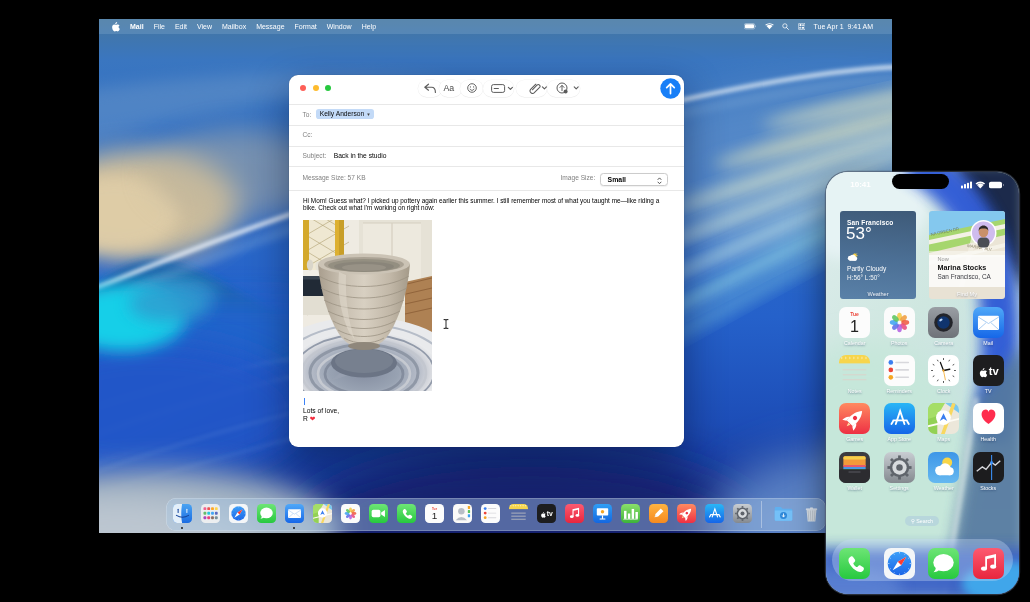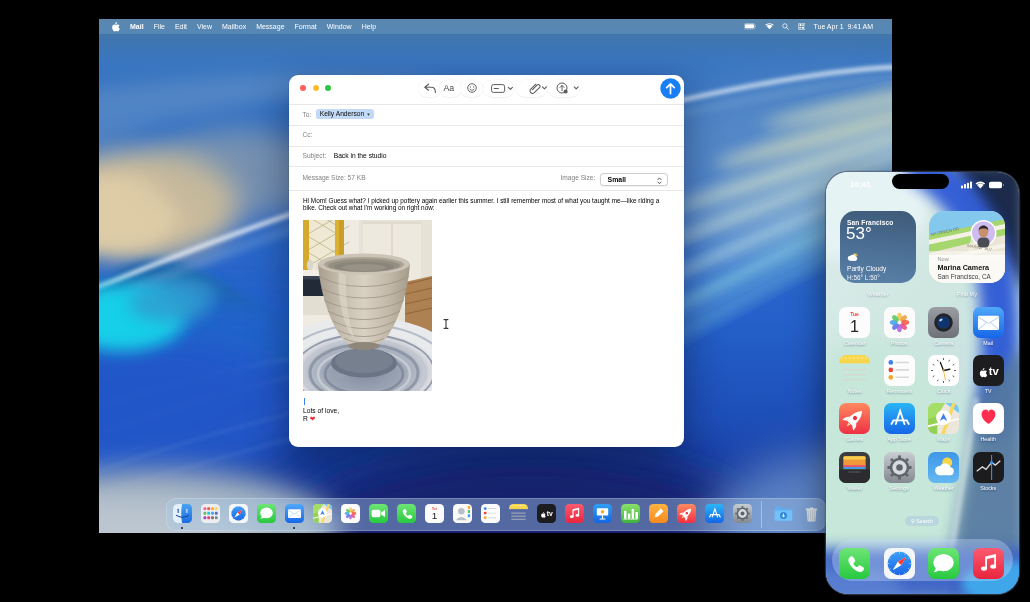--- a/index.html
+++ b/index.html
@@ -14,21 +14,21 @@
 .hline{position:absolute;left:0;width:395px;height:0.7px;background:#e8e8e8}
 .pill{position:absolute;top:4.5px;height:17px;background:#fff;border-radius:8.5px;box-shadow:0 0 0 0.4px rgba(0,0,0,0.05),0 0.5px 1px rgba(0,0,0,0.05)}
 #dock{position:absolute;left:67px;top:479px;width:660px;height:33px;background:rgba(172,202,232,0.42);border-radius:10px;box-shadow:inset 0 0 0 0.5px rgba(255,255,255,0.4)}
 .dicon{position:absolute;top:5.5px;width:19px;height:19px}
 .ddot{position:absolute;top:29px;width:2px;height:2px;border-radius:50%;background:#1a1a1a}
 #phone{position:absolute;left:825.5px;top:171.5px;width:193px;height:422px;border-radius:22px;overflow:hidden;box-shadow:0 0 0 1.2px rgba(70,80,100,0.6),0 12px 35px rgba(0,0,0,0.55)}
 #island{position:absolute;left:66.5px;top:2.5px;width:57px;height:15px;border-radius:8px;background:#000}
 .ptime{position:absolute;left:15px;top:8.5px;width:40px;text-align:center;color:#fff;font-size:8px;font-weight:bold}
 .picon{position:absolute;width:31px;height:31px}
 .plbl{position:absolute;width:48px;text-align:center;color:#fff;font-size:5.3px;text-shadow:0 0.5px 2px rgba(0,30,80,0.5)}
-.widget{position:absolute;width:76px;height:72px;border-radius:15px;overflow:hidden}
+.widget{position:absolute;width:76px;height:88px;border-radius:3px;overflow:hidden}
 .wlbl{position:absolute;width:76px;text-align:center;color:rgba(255,255,255,0.92);font-size:5.6px;text-shadow:0 0.5px 2px rgba(0,30,80,0.4)}
 </style></head>
 <body>
 
 <div id="desktop">
 <svg width="793" height="514" viewBox="0 0 793 514" style="position:absolute;left:0;top:0">
 <defs>
 <linearGradient id="sky" x1="0" y1="0" x2="0" y2="1">
 <stop offset="0" stop-color="#45769f"></stop>
           <stop offset="0.08" stop-color="#3a76c0"></stop>
@@ -655,21 +655,21 @@
 </svg>
 <svg class="abs" style="left:40px;top:8px" width="29" height="33" viewBox="0 0 29 33">
 <path d="M 14.5 32 L 10.5 25 L 18.5 25 Z" fill="#fff"></path>
 <circle cx="14.5" cy="14" r="13" fill="#fff"></circle>
 <circle cx="14.5" cy="14" r="11.5" fill="#cfbcee"></circle>
 <rect x="8.5" y="18.5" width="12" height="10" rx="4.5" fill="#4a4e54"></rect>
 <ellipse cx="14.5" cy="12.8" rx="4.8" ry="5.6" fill="#c8906a"></ellipse>
 <path d="M 9.7 12 C 9.4 8.6 11.6 6.4 14.5 6.4 C 17.4 6.4 19.6 8.6 19.3 12 C 18.9 9.8 17 9.4 14.5 9.4 C 12 9.4 10.1 9.8 9.7 12 Z" fill="#2e2a28"></path>
 </svg>
 <div class="abs" style="left:8.5px;top:44.5px;color:#90908e;font-size:5.6px">Now</div>
-<div class="abs" style="left:8.5px;top:52px;color:#111;font-size:7.2px;font-weight:bold">Marina Camera</div>
+<div class="abs" style="left:8.5px;top:52px;color:#111;font-size:7.2px;font-weight:bold">Marina Stocks</div>
 <div class="abs" style="left:8.5px;top:61.5px;color:#3a3a40;font-size:6.4px">San Francisco, CA</div>
 </div>
 <div class="wlbl" style="left:103.5px;top:119px">Find My</div>
 <div class="picon" style="left:13.7px;top:135px"><svg width="31" height="31" viewBox="0 0 31 31">
         <rect width="31" height="31" rx="6.9750000000000005" fill="#fcfcfc"></rect>
         <text x="15.5" y="9.299999999999999" font-family="Liberation Sans" font-size="5.0" fill="#ec4438" text-anchor="middle" font-weight="bold">Tue</text>
         <text x="15.5" y="24.8" font-family="Liberation Sans" font-size="16.1" fill="#222" text-anchor="middle" font-weight="300">1</text>
       </svg></div>
 <div class="plbl" style="left:5.199999999999999px;top:168px">Calendar</div>
 <div class="picon" style="left:58.2px;top:135px"><svg width="31" height="31" viewBox="0 0 31 31">

